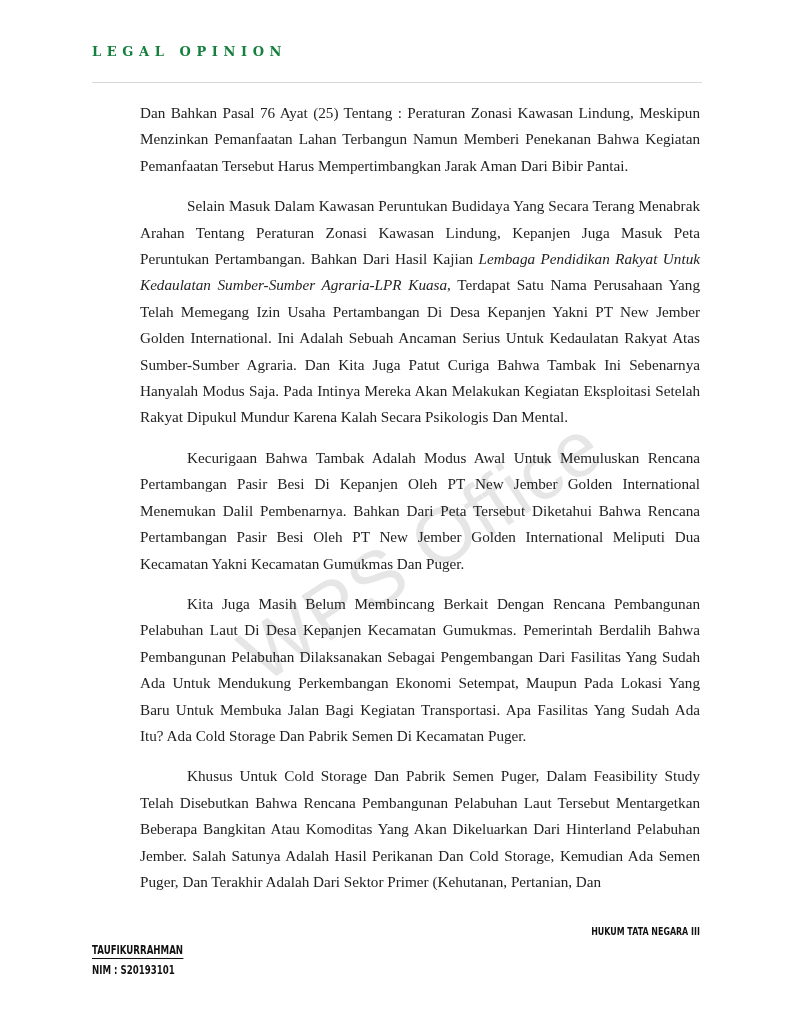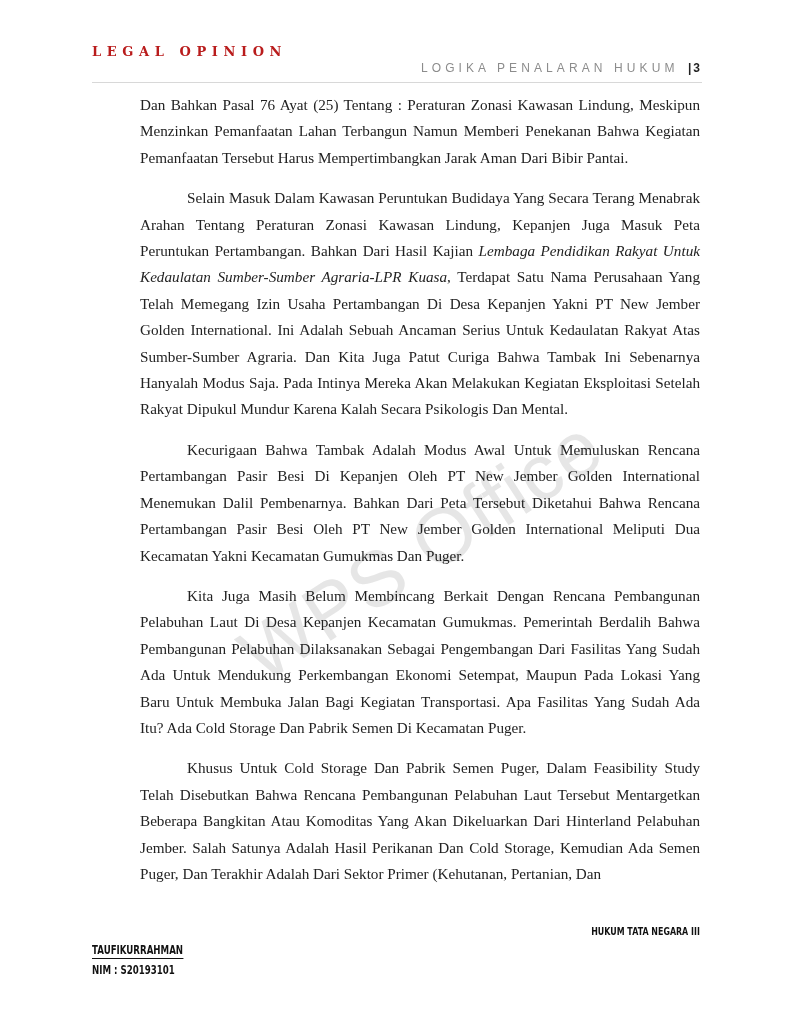--- a/index.html
+++ b/index.html
@@ -22,21 +22,21 @@
       background: #ffffff;
     }
     .header-left {
       position: absolute;
       left: 92px;
       top: 44px;
       font-family: "DejaVu Serif", serif;
       font-weight: bold;
       font-size: 13px;
       letter-spacing: 5.6px;
-      color: #b91c1c;
+      color: #15803d;
     }
     .header-right {
       position: absolute;
       right: 92px;
       top: 61px;
       font-family: "Liberation Sans", sans-serif;
       font-size: 12px;
       letter-spacing: 4.1px;
       color: #8c8c8c;
       white-space: nowrap;
@@ -57,21 +57,21 @@
       position: absolute;
       left: 92px;
       top: 82px;
       width: 610px;
       height: 1px;
       background: #d8d8d8;
     }
     .body-text {
       position: absolute;
       left: 140px;
-      top: 92px;
+      top: 100px;
       width: 560px;
       font-size: 15.2px;
       line-height: 26.4px;
       text-align: justify;
       color: #222;
     }
     .body-text p {
       margin: 0 0 14px 0;
     }
     .body-text p.indent {
@@ -139,24 +139,20 @@
       white-space: nowrap;
     }
   </style>
 </head>
 <body>
 
 <div class="page">
 
   <div class="header-left">LEGAL OPINION</div>
 
-  <div class="header-right">
-    <span>LOGIKA PENALARAN HUKUM</span>
-    <span class="sep">|</span><span class="pagenum">3</span>
-  </div>
 
   <div class="header-rule"></div>
 
   <div class="watermark">WPS Office</div>
 
   <div class="body-text">
     <p>Dan Bahkan Pasal 76 Ayat (25) Tentang : Peraturan Zonasi Kawasan Lindung, Meskipun Menzinkan Pemanfaatan Lahan Terbangun Namun Memberi Penekanan Bahwa Kegiatan Pemanfaatan Tersebut Harus Mempertimbangkan Jarak Aman Dari Bibir Pantai.</p>
 
     <p class="indent"><span>Selain Masuk Dalam Kawasan Peruntukan Budidaya Yang Secara Terang Menabrak Arahan Tentang Peraturan Zonasi Kawasan Lindung, Kepanjen Juga Masuk Peta Peruntukan Pertambangan. Bahkan Dari Hasil Kajian </span><em class="org">Lembaga Pendidikan Rakyat Untuk Kedaulatan Sumber-Sumber Agraria-</em><strong class="org-abbr">LPR Kuasa</strong><span>, Terdapat Satu Nama Perusahaan Yang Telah Memegang Izin Usaha Pertambangan Di Desa Kepanjen Yakni PT New Jember Golden International. Ini Adalah Sebuah Ancaman Serius Untuk Kedaulatan Rakyat Atas Sumber-Sumber Agraria. Dan Kita Juga Patut Curiga Bahwa Tambak Ini Sebenarnya Hanyalah Modus Saja. Pada Intinya Mereka Akan Melakukan Kegiatan Eksploitasi Setelah Rakyat Dipukul Mundur Karena Kalah Secara Psikologis Dan Mental.</span></p>
 

